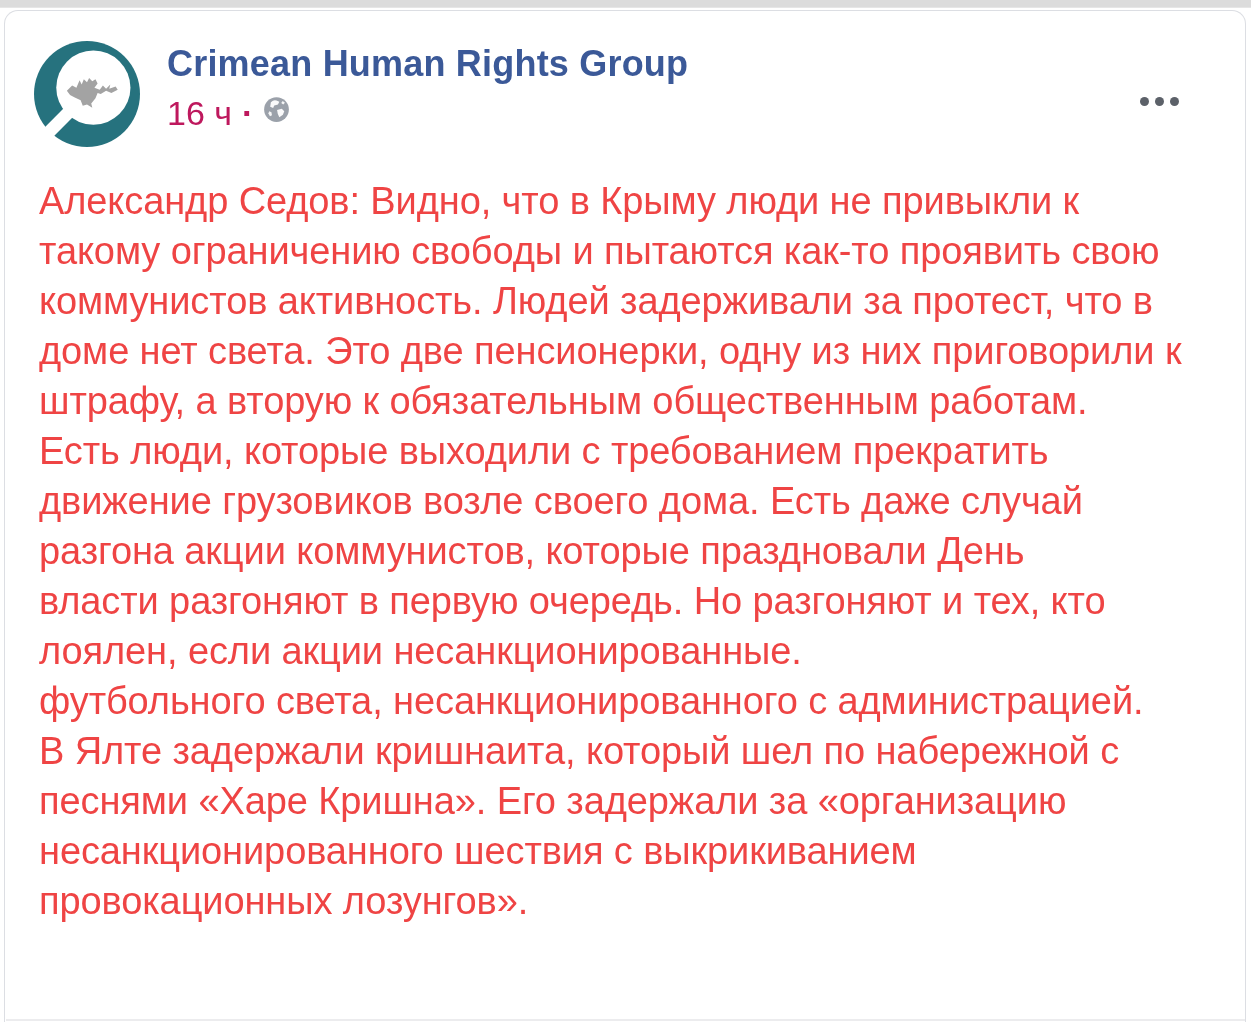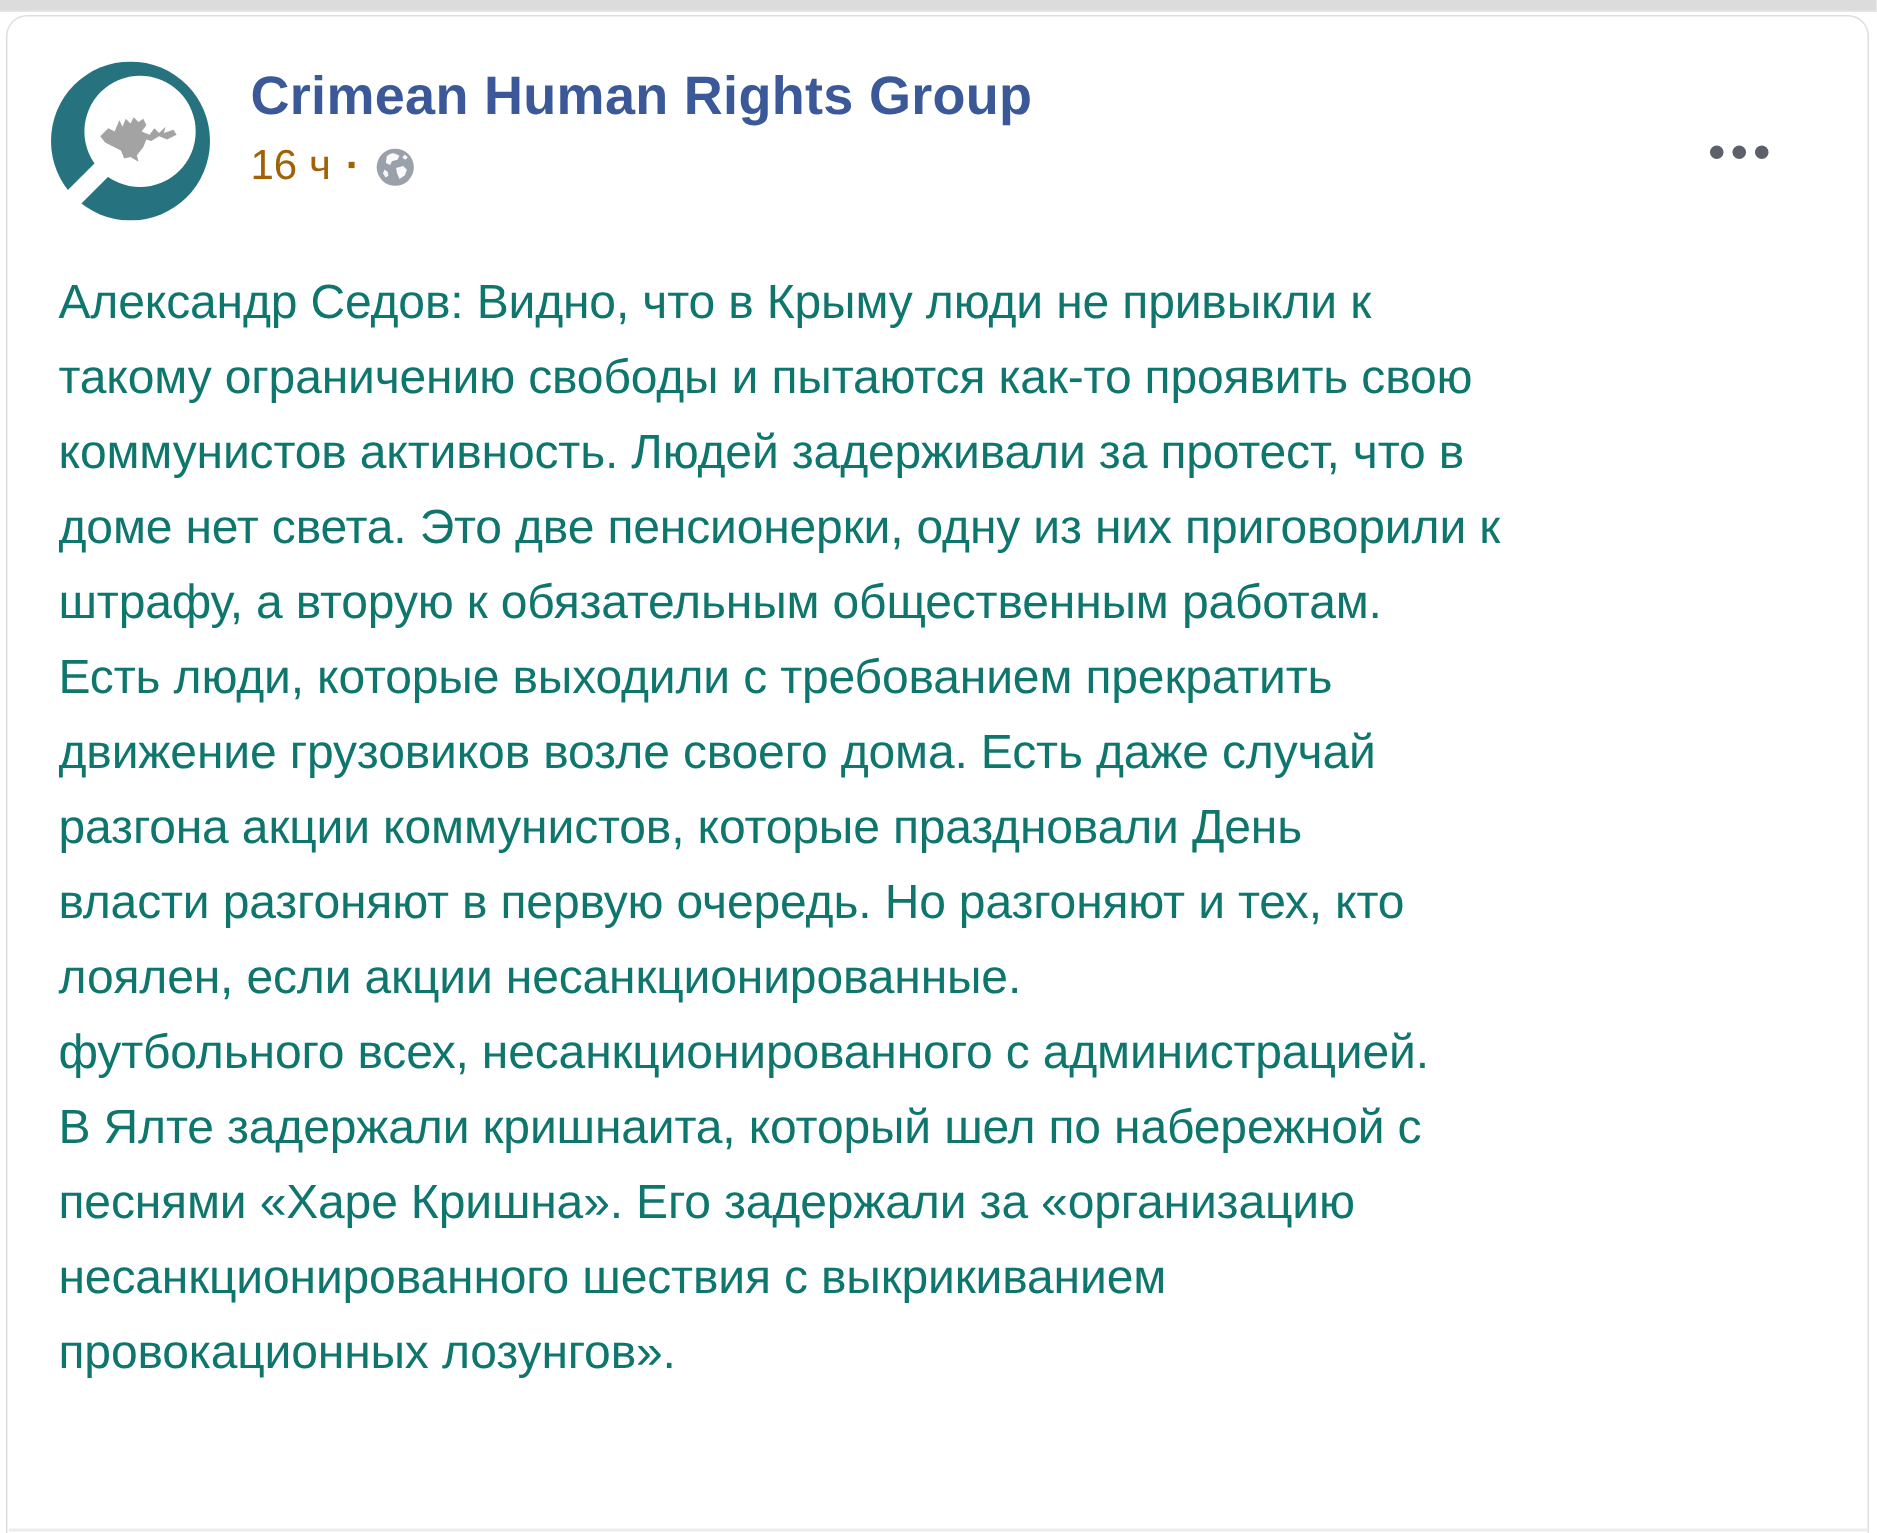--- a/index.html
+++ b/index.html
@@ -54,23 +54,23 @@
     font-weight: bold;
     color: #3b5998;
     text-decoration: none;
     letter-spacing: 0.2px;
     cursor: pointer;
     display: inline-block;
   }
   .meta {
     margin-top: 9px;
     display: flex;
-    align-items: center;
-    font-size: 28px;
-    color: #a16207;
+    align-items: flex-start;
+    font-size: 34px;
+    color: #be185d;
   }
   .meta .timestamp { cursor: pointer; }
   .meta .sep { margin: 0 10px; font-weight: bold; }
   .globe-icon svg { width: 27px; height: 27px; display: block; margin-top: 2px; }
   .menu {
     position: absolute;
     top: 48px;
     right: 32px;
     display: flex;
     align-items: center;
@@ -85,23 +85,23 @@
     margin-left: 6px;
   }
   .menu .dot:first-child { margin-left: 0; }
   .post-text {
     position: absolute;
     left: 34px;
     top: 165px;
     right: 10px;
   }
   .post-line {
-    font-size: 32px;
+    font-size: 38px;
     line-height: 50px;
-    color: #0f766e;
+    color: #ef4444;
     white-space: pre;
     letter-spacing: -0.1px;
   }
   .bottom-divider {
     position: absolute;
     left: 6px;
     right: 6px;
     top: 1019px;
     height: 2px;
     background: #ececee;
@@ -154,21 +154,21 @@
     <div class="post-line">Александр Седов: Видно, что в Крыму люди не привыкли к</div>
     <div class="post-line">такому ограничению свободы и пытаются как-то проявить свою</div>
     <div class="post-line">коммунистов активность. Людей задерживали за протест, что в</div>
     <div class="post-line">доме нет света. Это две пенсионерки, одну из них приговорили к</div>
     <div class="post-line">штрафу, а вторую к обязательным общественным работам.</div>
     <div class="post-line">Есть люди, которые выходили с требованием прекратить</div>
     <div class="post-line">движение грузовиков возле своего дома. Есть даже случай</div>
     <div class="post-line">разгона акции коммунистов, которые праздновали День</div>
     <div class="post-line">власти разгоняют в первую очередь. Но разгоняют и тех, кто</div>
     <div class="post-line">лоялен, если акции несанкционированные.</div>
-    <div class="post-line">футбольного всех, несанкционированного с администрацией.</div>
+    <div class="post-line">футбольного света, несанкционированного с администрацией.</div>
     <div class="post-line">В Ялте задержали кришнаита, который шел по набережной с</div>
     <div class="post-line">песнями «Харе Кришна». Его задержали за «организацию</div>
     <div class="post-line">несанкционированного шествия с выкрикиванием</div>
     <div class="post-line">провокационных лозунгов».</div>
   </div>
 
 </div>
 
 <div class="bottom-divider"></div>
 

